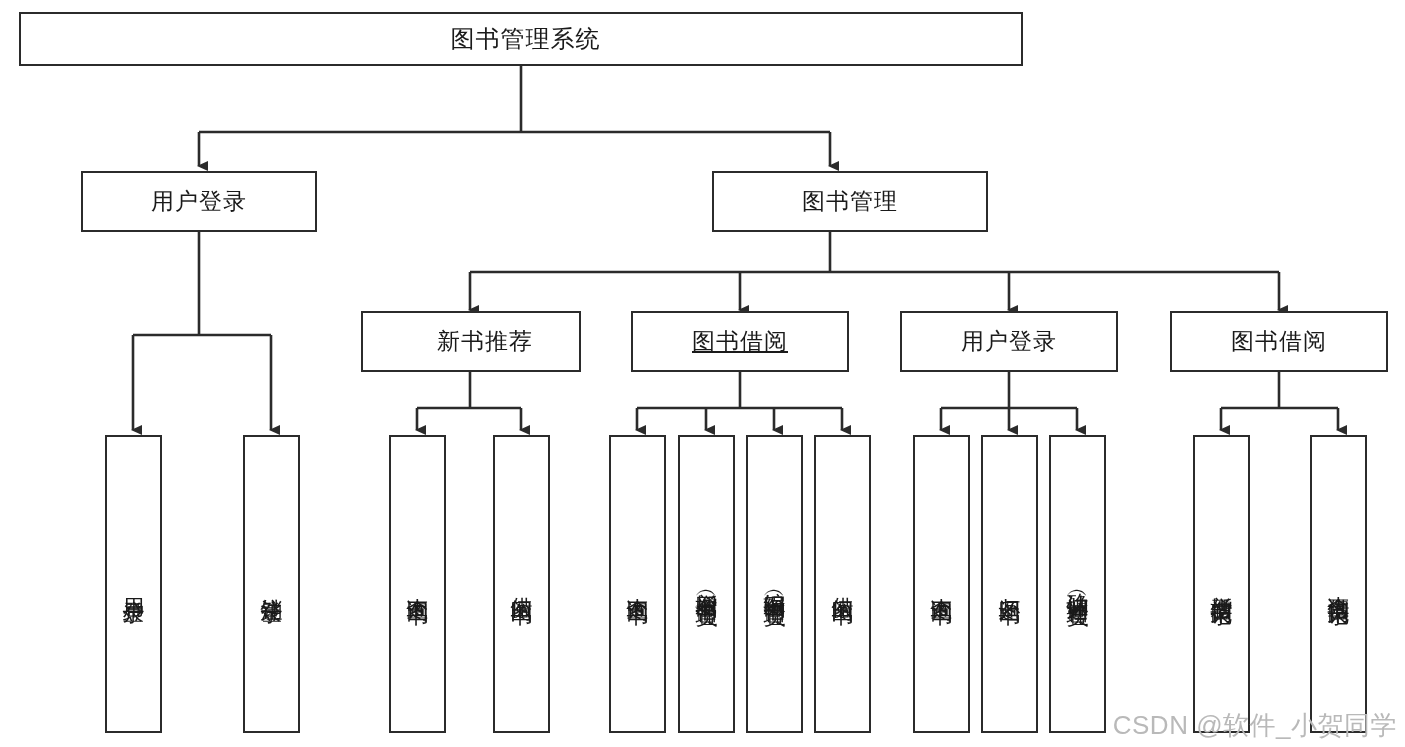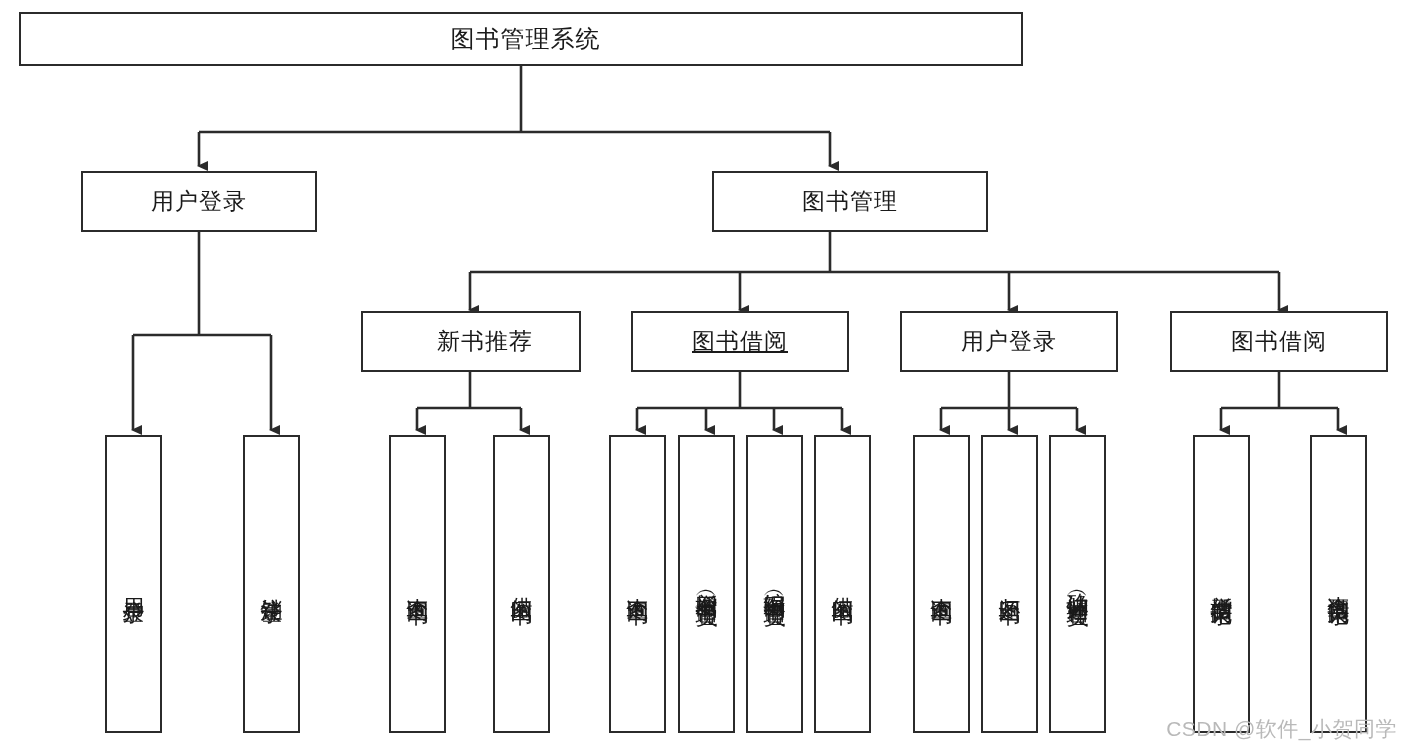--- a/index.html
+++ b/index.html
@@ -55,21 +55,21 @@
     text-align: center;
     white-space: nowrap;
   }
   .node.vert span {
     display: block;
   }
   .watermark {
     position: absolute;
     right: 8px;
     bottom: 4px;
-    font-size: 21px;
+    font-size: 26px;
     color: #b9b9b9;
     letter-spacing: 0.5px;
     white-space: nowrap;
     font-family: "Liberation Sans", "DejaVu Sans", sans-serif;
   }
 </style>
 </head>
 <body>
 
 <div id="canvas">

